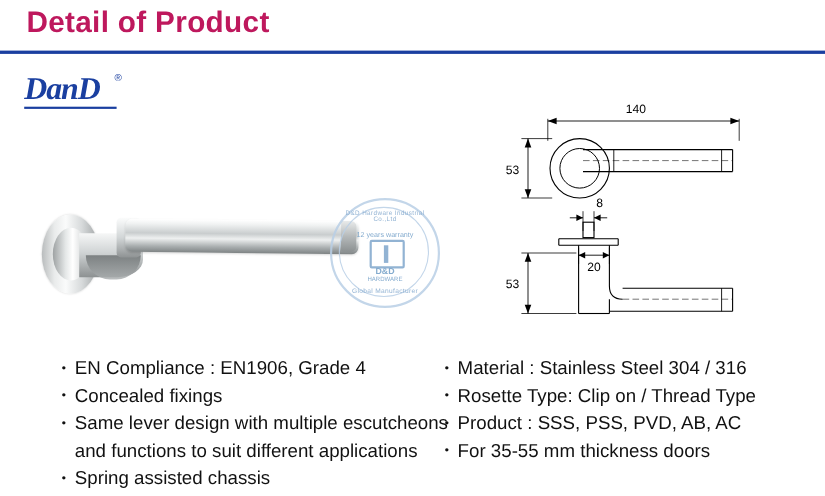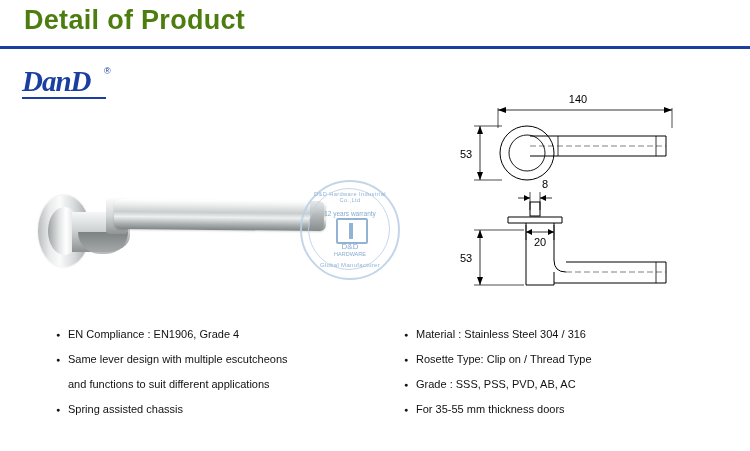--- a/index.html
+++ b/index.html
@@ -30,21 +30,21 @@
     height: 46px;
     background: #ffffff;
     border-bottom: 3px solid #1a3fa0;
   }
   .header-title {
     position: absolute;
     left: 24px;
     top: 5px;
     font-size: 27px;
     font-weight: bold;
-    color: #4d7c0f;
+    color: #be185d;
     letter-spacing: 0.3px;
     font-family: "Liberation Sans", sans-serif;
   }
 
   
   .logo-box {
     position: absolute;
     left: 22px;
     top: 66px;
     width: 120px;
@@ -223,21 +223,21 @@
     height: 16px;
     background: #7fa6cc;
   }
   .stamp-dd {
     position: absolute;
     left: 0;
     top: 60px;
     width: 96px;
     text-align: center;
     font-size: 8px;
-    font-weight: normal;
+    font-weight: bold;
     color: #6f9dc6;
   }
   .stamp-hw {
     position: absolute;
     left: 0;
     top: 69px;
     width: 96px;
     text-align: center;
     font-size: 5.5px;
     color: #6f9dc6;
@@ -256,21 +256,21 @@
   .specs {
     position: absolute;
     left: 0;
     top: 322px;
     width: 750px;
     height: 129px;
   }
   .spec-col {
     position: absolute;
     top: 0;
-    font-size: 11px;
+    font-size: 17px;
     color: #111111;
     line-height: 25px;
   }
   .spec-col.left { left: 56px; width: 360px; }
   .spec-col.right { left: 404px; width: 320px; }
   .spec-item {
     position: relative;
     padding-left: 12px;
     white-space: pre-line;
   }
@@ -394,25 +394,26 @@
         <text x="115" y="118" text-anchor="middle">8</text>
         <text x="110" y="176" text-anchor="middle">20</text>
         <text x="36" y="192" text-anchor="middle">53</text>
       </g>
     </svg>
   </div>
 
   <div class="specs">
     <div class="spec-col left">
       <div class="spec-item">EN Compliance : EN1906, Grade 4</div>
+      <div class="spec-item">Concealed fixings</div>
       <div class="spec-item">Same lever design with multiple escutcheons
 and functions to suit different applications</div>
       <div class="spec-item">Spring assisted chassis</div>
     </div>
     <div class="spec-col right">
       <div class="spec-item">Material : Stainless Steel 304 / 316</div>
       <div class="spec-item">Rosette Type: Clip on / Thread Type</div>
-      <div class="spec-item">Grade : SSS, PSS, PVD, AB, AC</div>
+      <div class="spec-item">Product : SSS, PSS, PVD, AB, AC</div>
       <div class="spec-item">For 35-55 mm thickness doors</div>
     </div>
   </div>
 
 </div>
 
 </body></html>

